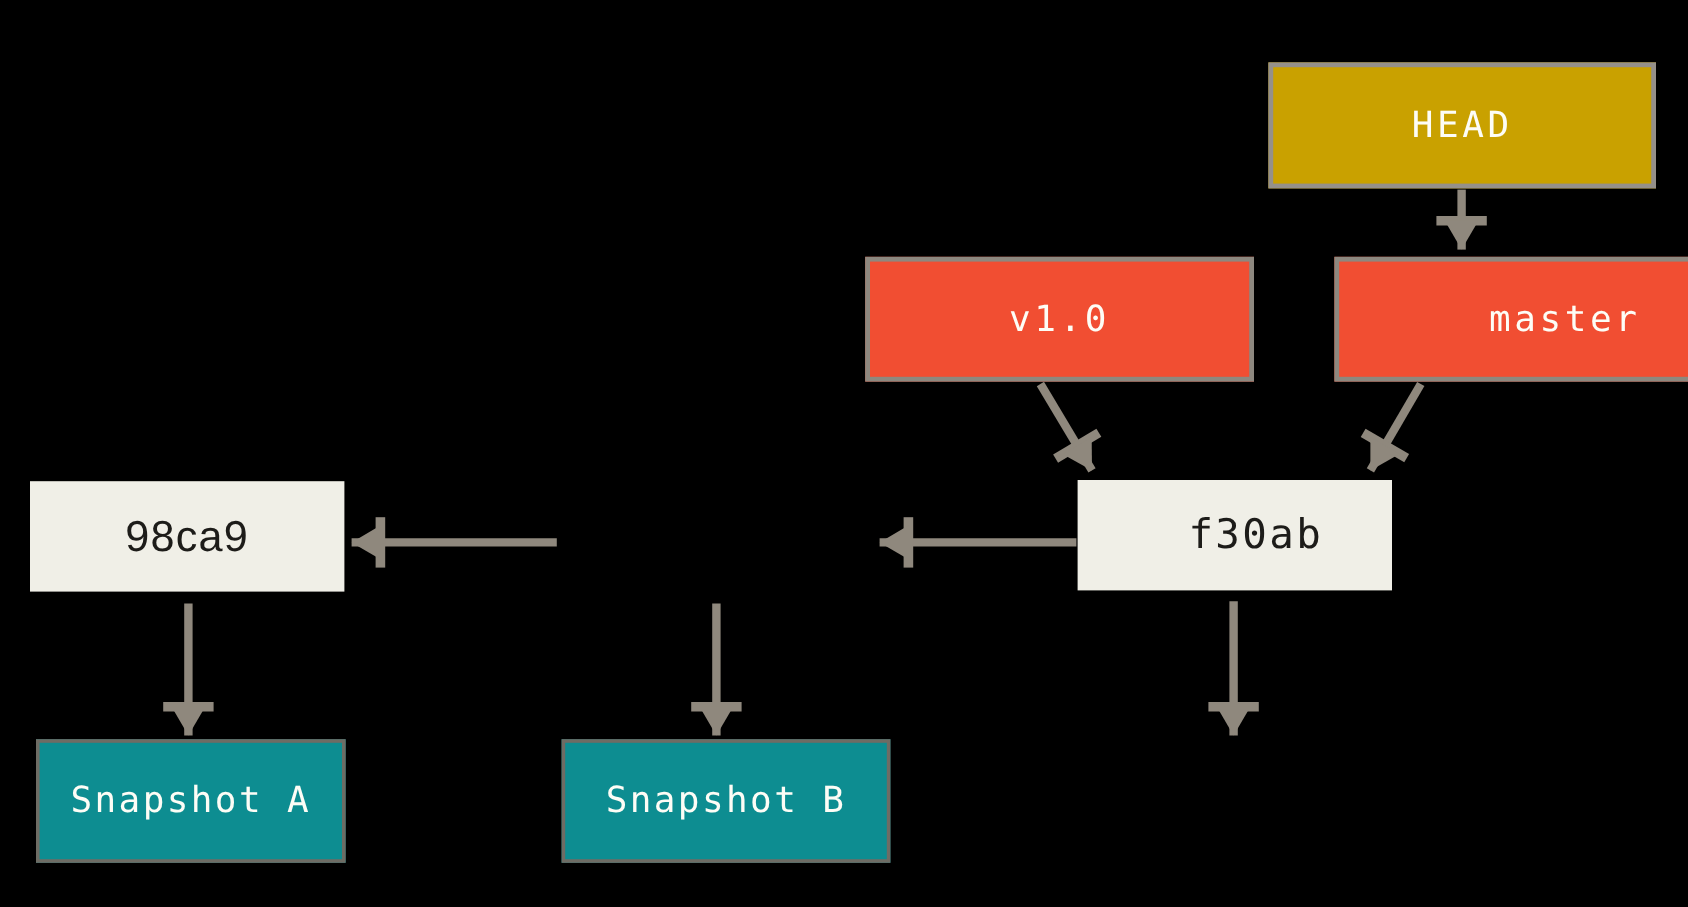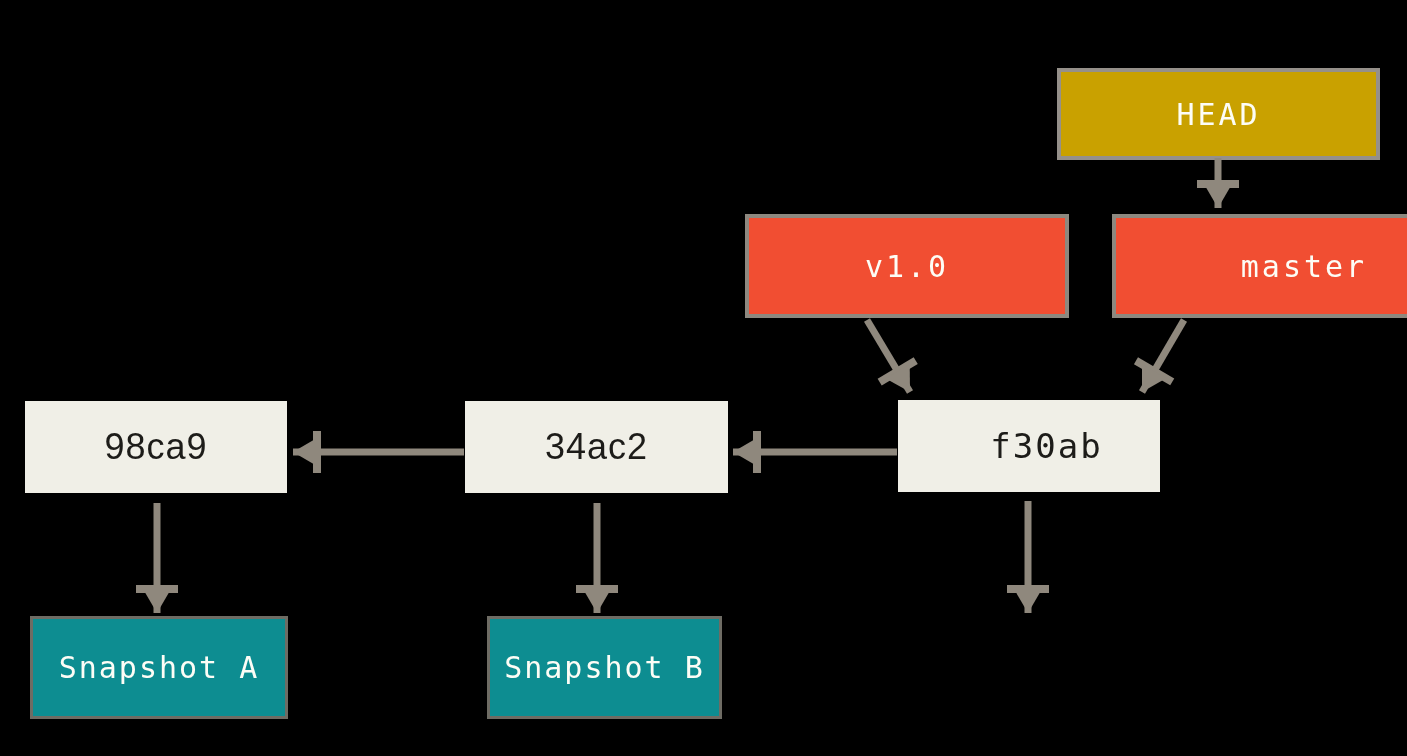--- a/index.html
+++ b/index.html
@@ -21,37 +21,37 @@
     align-items: center;
     justify-content: center;
     box-sizing: border-box;
   }
   .box span {
     display: block;
     white-space: nowrap;
   }
   
   .head-box {
-    left: 1057px; top: 68px; width: 323px; height: 92px;
+    left: 1057px; top: 52px; width: 323px; height: 105px;
     background: #C9A100;
     border: 4px solid #95908A;
     color: #FDFDF6;
     font-size: 30px;
     letter-spacing: 3px;
   }
   
   .ref-box {
     background: #F14E32;
     border: 4px solid #8D887F;
     color: #FDFDF6;
     font-size: 30px;
     letter-spacing: 3px;
     top: 214px; height: 104px;
   }
-  .v1-box   { left: 721px;  width: 324px; margin-left: 24px; }
+  .v1-box   { left: 721px;  width: 324px; }
   .master-box{ left: 1112px; width: 384px; }
   
   .commit-box {
     background: #F0EFE7;
     color: #1D1C19;
     top: 401px; height: 92px;
     font-size: 36px;
     font-family: "Liberation Sans", "DejaVu Sans", sans-serif;
     letter-spacing: 1px;
   }
@@ -67,21 +67,21 @@
   
   .snap-box {
     background: #0D8D91;
     border: 3px solid #6E6C64;
     color: #FDFDF6;
     top: 616px; height: 103px;
     font-size: 30px;
     letter-spacing: 2px;
   }
   .sA { left: 30px;  width: 258px; }
-  .sB { left: 487px; width: 235px; }
+  .sB { left: 468px; width: 274px; }
   .sC { left: 898px; width: 260px; }
 
   svg.arrows {
     position: absolute;
     left: 0; top: 0;
     width: 1407px; height: 756px;
     pointer-events: none;
   }
   svg.arrows line {
     stroke: #8F887D;
@@ -101,23 +101,20 @@
     <span>v1.0</span>
   </div>
 
   <div class="box ref-box master-box">
     <span>master</span>
   </div>
 
   <div class="box commit-box c1">
     <span>98ca9</span>
   </div>
-  <div class="box commit-box c2">
-    <span>34ac2</span>
-  </div>
   <div class="box commit-box commit-mono c3">
     <span>f30ab</span>
   </div>
 
   <div class="box snap-box sA">
     <span>Snapshot A</span>
   </div>
   <div class="box snap-box sB">
     <span>Snapshot B</span>
   </div>

